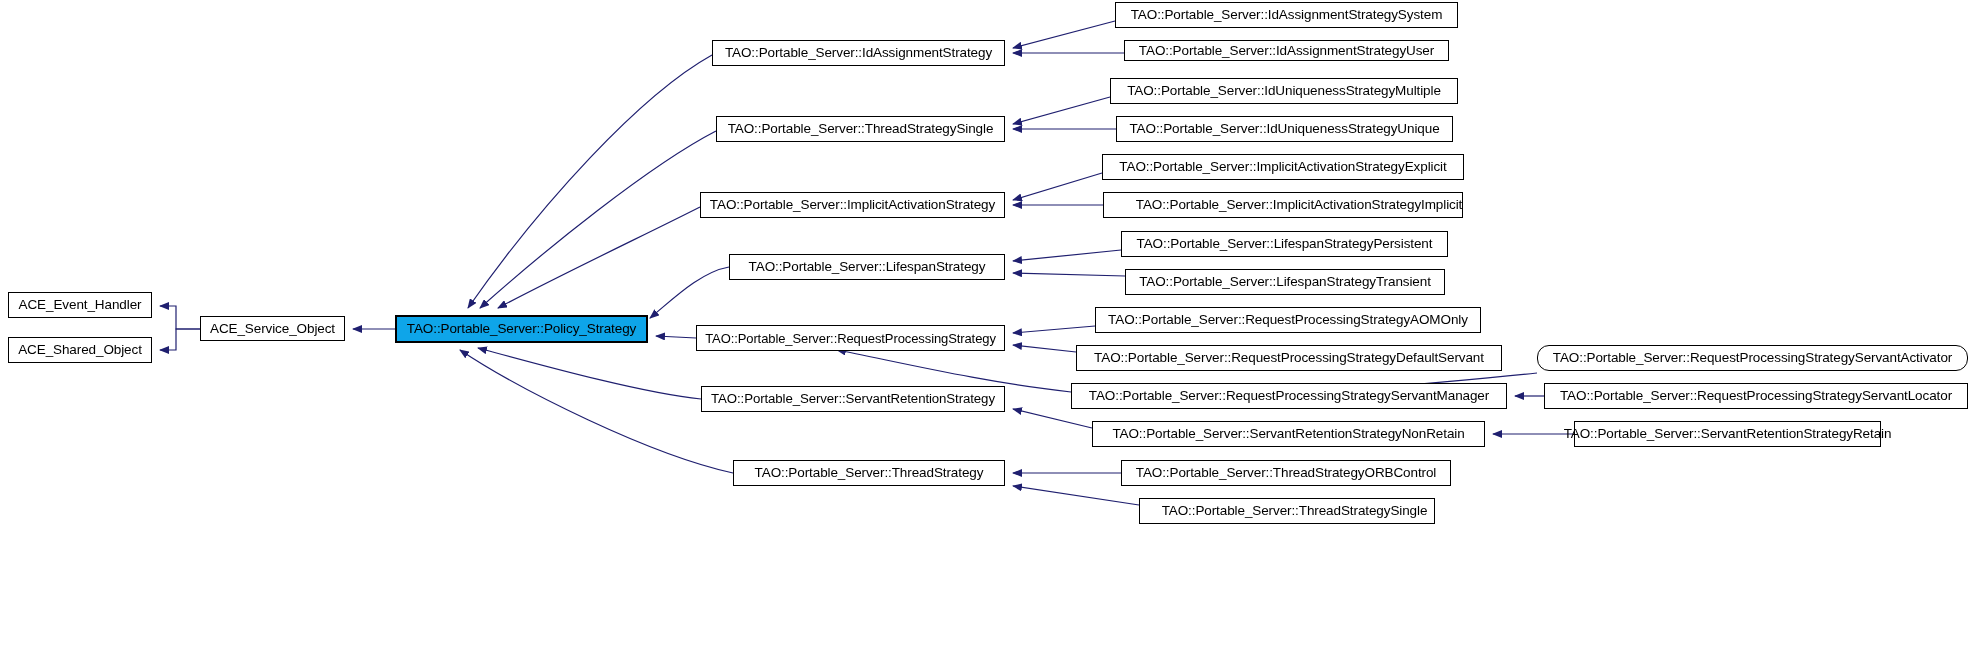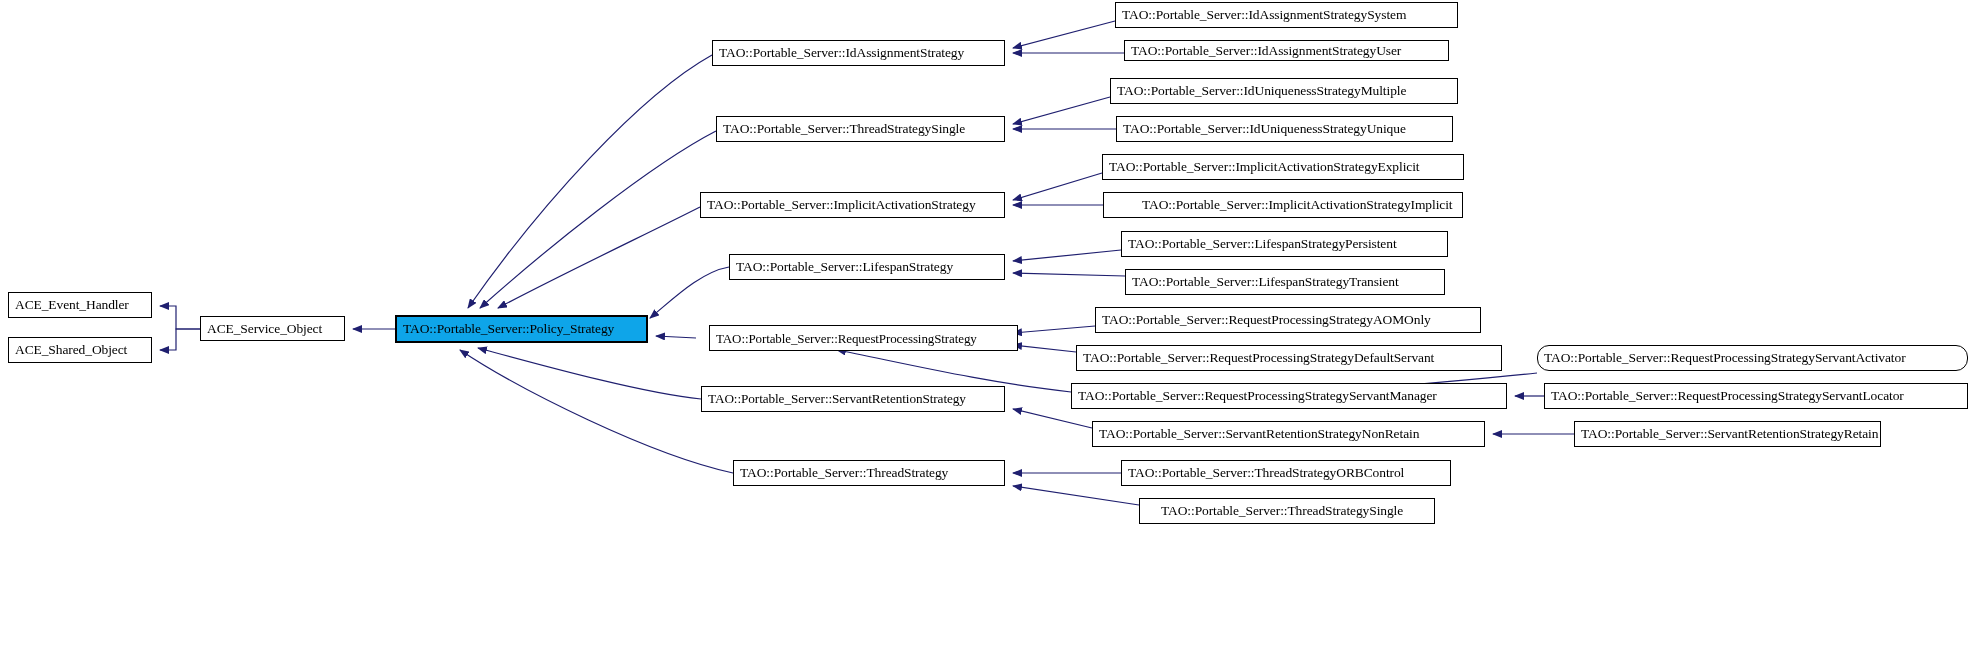--- a/index.html
+++ b/index.html
@@ -27,25 +27,24 @@
   .node {
     position: absolute;
     box-sizing: border-box;
     border: 1px solid #000000;
     background: #ffffff;
     color: #000000;
     font-size: 13.5px;
     line-height: 1;
     display: flex;
     align-items: center;
-    justify-content: flex-start;
+    justify-content: center;
     white-space: nowrap;
     letter-spacing: -0.1px;
     z-index: 2;
-    font-family: Liberation Serif, serif;
   }
   .node.highlight {
     background: #0ea5e9;
     border: 2px solid #000000;
   }
   .node .label {
     display: block;
     padding: 0 6px;
   }
 </style>
@@ -124,21 +123,21 @@
       </div>
       <div class="node" style="left: 716px; top: 116px; width: 289px; height: 26px;">
         <span class="label">TAO::Portable_Server::ThreadStrategySingle</span>
       </div>
       <div class="node" style="left: 700px; top: 192px; width: 305px; height: 26px;">
         <span class="label">TAO::Portable_Server::ImplicitActivationStrategy</span>
       </div>
       <div class="node" style="left: 729px; top: 254px; width: 276px; height: 26px;">
         <span class="label">TAO::Portable_Server::LifespanStrategy</span>
       </div>
-      <div class="node" style="left: 696px; top: 325px; width: 309px; height: 26px; margin-left: 13px;">
+      <div class="node" style="left: 696px; top: 325px; width: 309px; height: 26px;">
         <span class="label" style="font-size: 13px;">TAO::Portable_Server::RequestProcessingStrategy</span>
       </div>
       <div class="node" style="left: 701px; top: 386px; width: 304px; height: 26px;">
         <span class="label" style="font-size: 13.25px;">TAO::Portable_Server::ServantRetentionStrategy</span>
       </div>
       <div class="node" style="left: 733px; top: 460px; width: 272px; height: 26px;">
         <span class="label">TAO::Portable_Server::ThreadStrategy</span>
       </div>
       <div class="node" style="left: 1115px; top: 2px; width: 343px; height: 26px;">
         <span class="label">TAO::Portable_Server::IdAssignmentStrategySystem</span>

